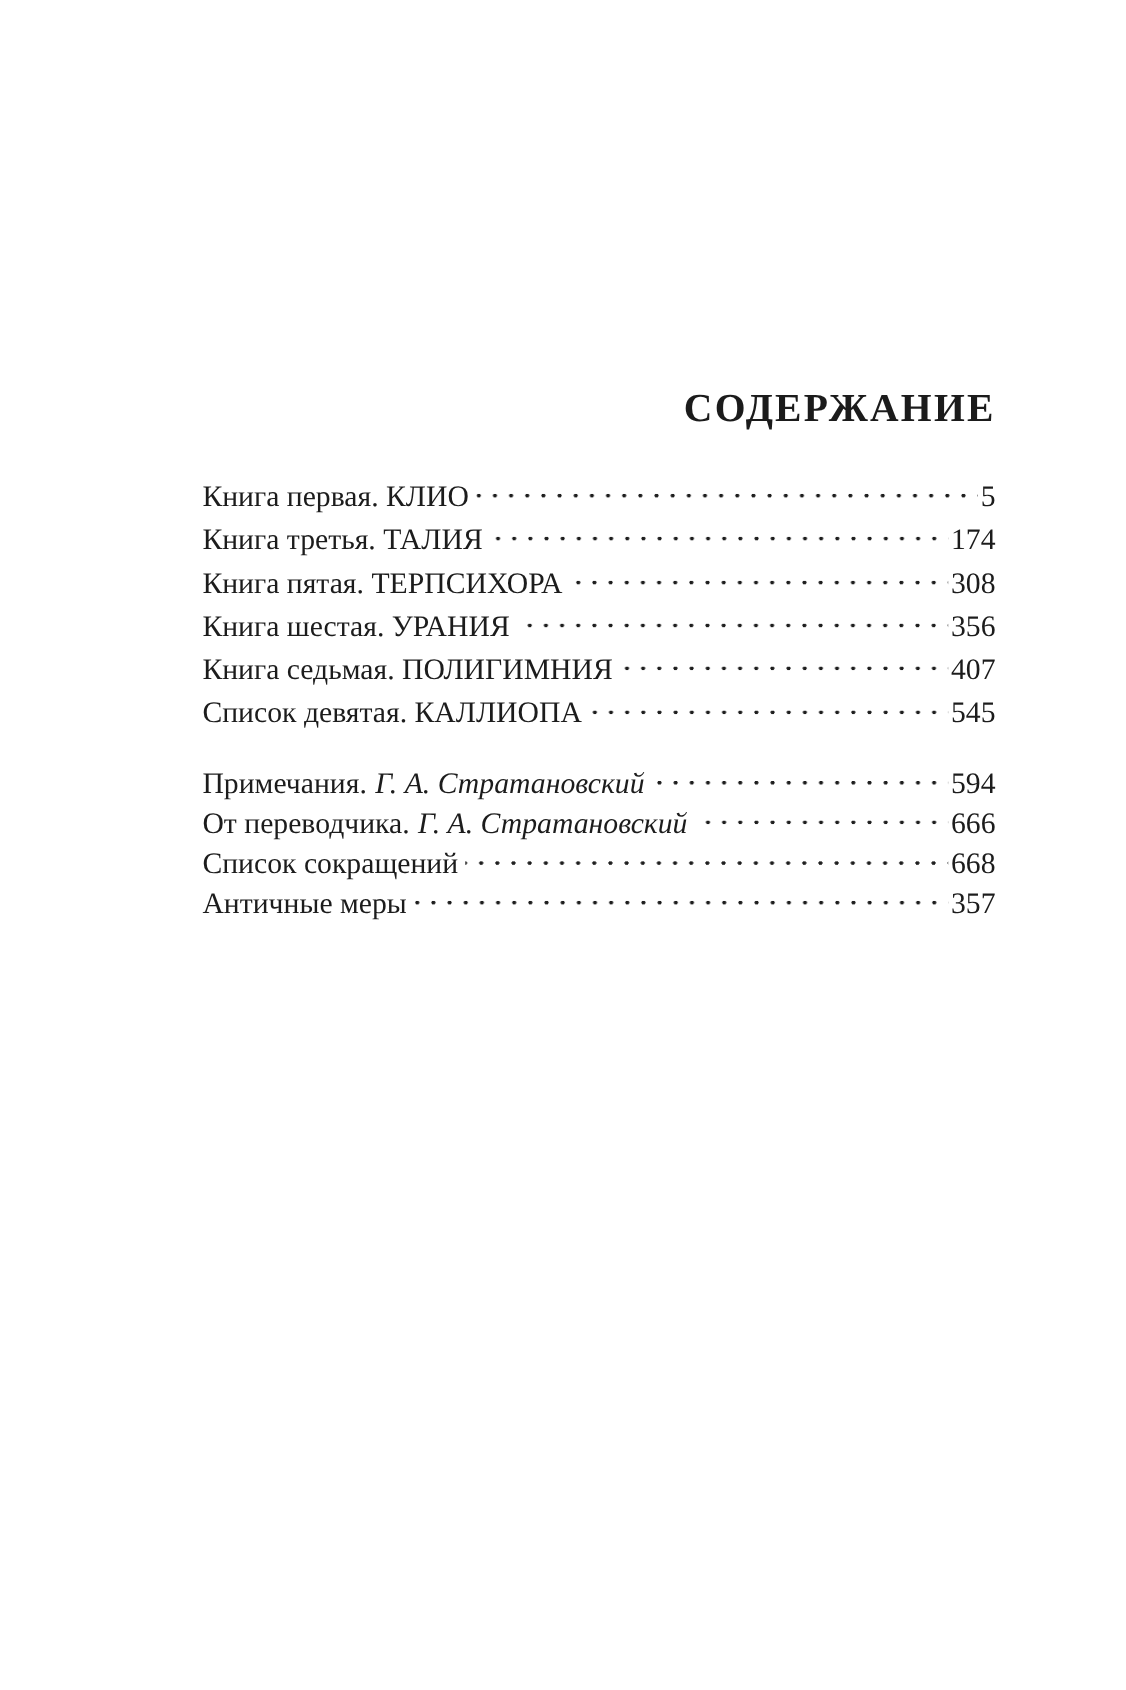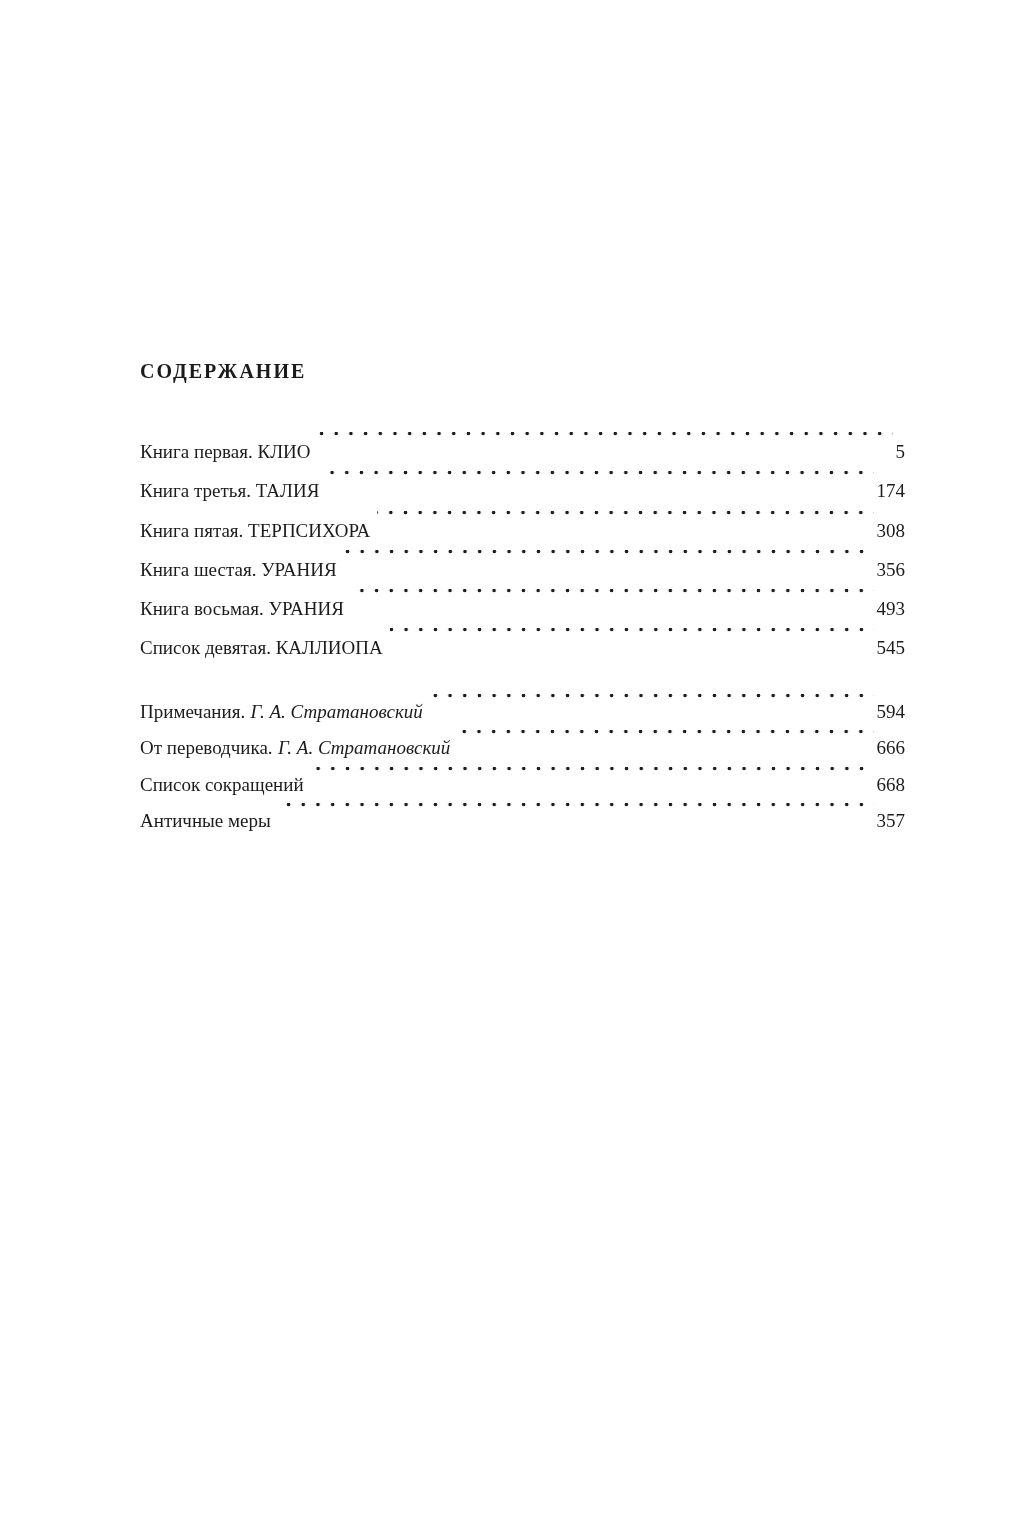--- a/index.html
+++ b/index.html
@@ -16,37 +16,38 @@
     overflow: hidden;
   }
   .page {
     position: absolute;
     left: 140px;
     top: 0;
     width: 765px;
   }
   .page-title {
     margin: 353px 0 0 0;
-    font-size: 20px;
+    font-size: 36px;
     line-height: 36px;
     font-weight: bold;
     letter-spacing: 2px;
-    text-align: left;
+    text-align: right;
     color: #1b1b1b;
   }
   .toc {
     margin-top: 43px;
   }
   .toc-row {
     display: flex;
-    align-items: flex-start;
+    align-items: center;
     height: 39.3px;
     line-height: 39.3px;
-    font-size: 19px;
+    font-size: 27px;
     white-space: nowrap;
+    margin-left: 44px;
   }
   .toc-row.compact {
     height: 36.5px;
     line-height: 36.5px;
   }
   .toc-section-gap {
     height: 26px;
   }
   .entry-author {
     font-style: italic;
@@ -94,23 +95,23 @@
       <span>Книга пятая. ТЕРПСИХОРА</span>
       <span class="dot-leader"></span>
       <span class="entry-page">308</span>
     </div>
     <div class="toc-row">
       <span>Книга шестая. УРАНИЯ</span>
       <span class="dot-leader"></span>
       <span class="entry-page">356</span>
     </div>
     <div class="toc-row">
-      <span>Книга восьмая. УРАНИЯ</span>
+      <span>Книга седьмая. ПОЛИГИМНИЯ</span>
       <span class="dot-leader"></span>
-      <span class="entry-page">493</span>
+      <span class="entry-page">407</span>
     </div>
     <div class="toc-row">
       <span>Список девятая. КАЛЛИОПА</span>
       <span class="dot-leader"></span>
       <span class="entry-page">545</span>
     </div>
 
     <div class="toc-section-gap"></div>
 
     <div class="toc-row compact">

